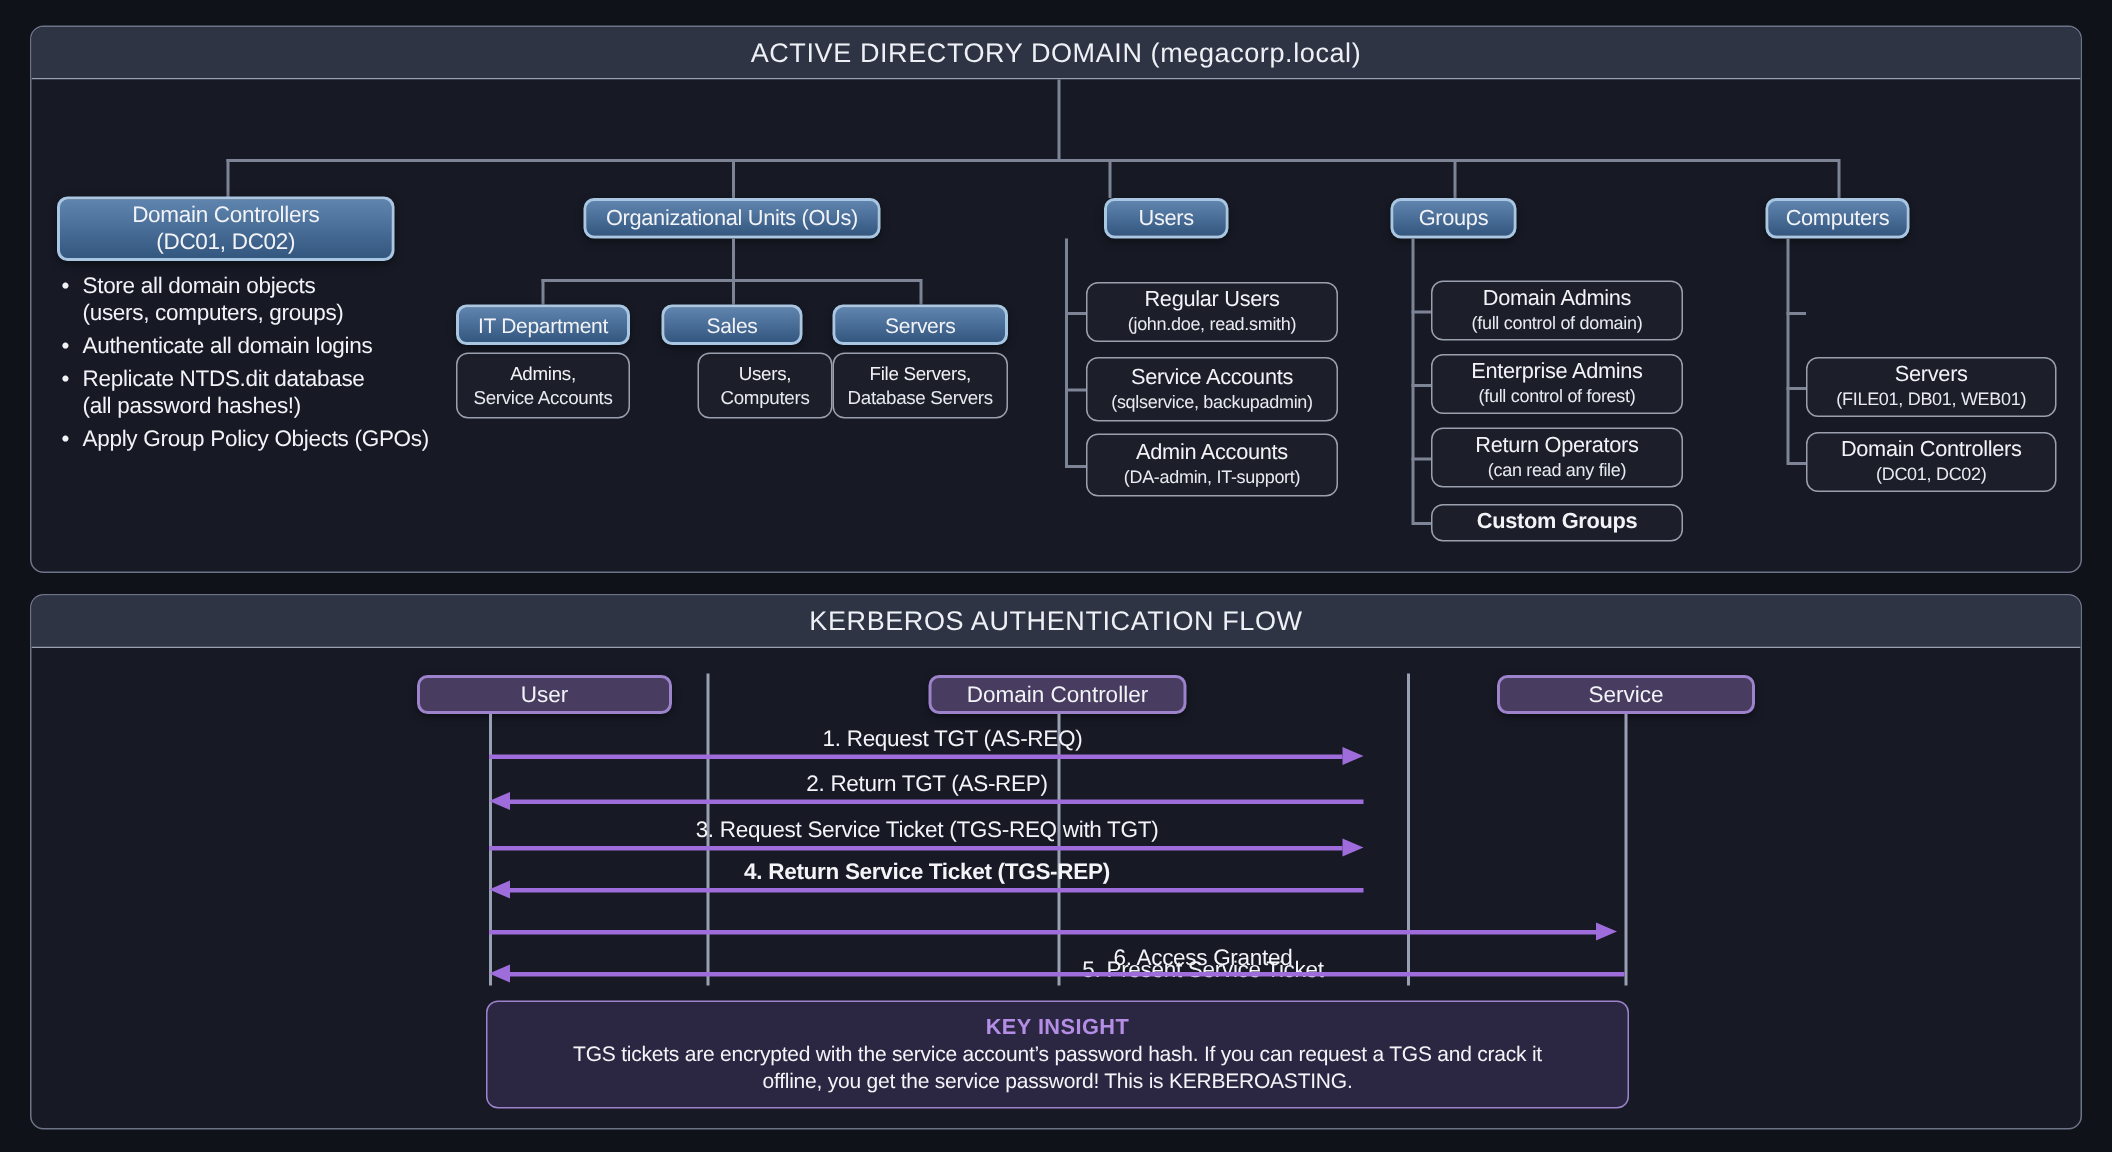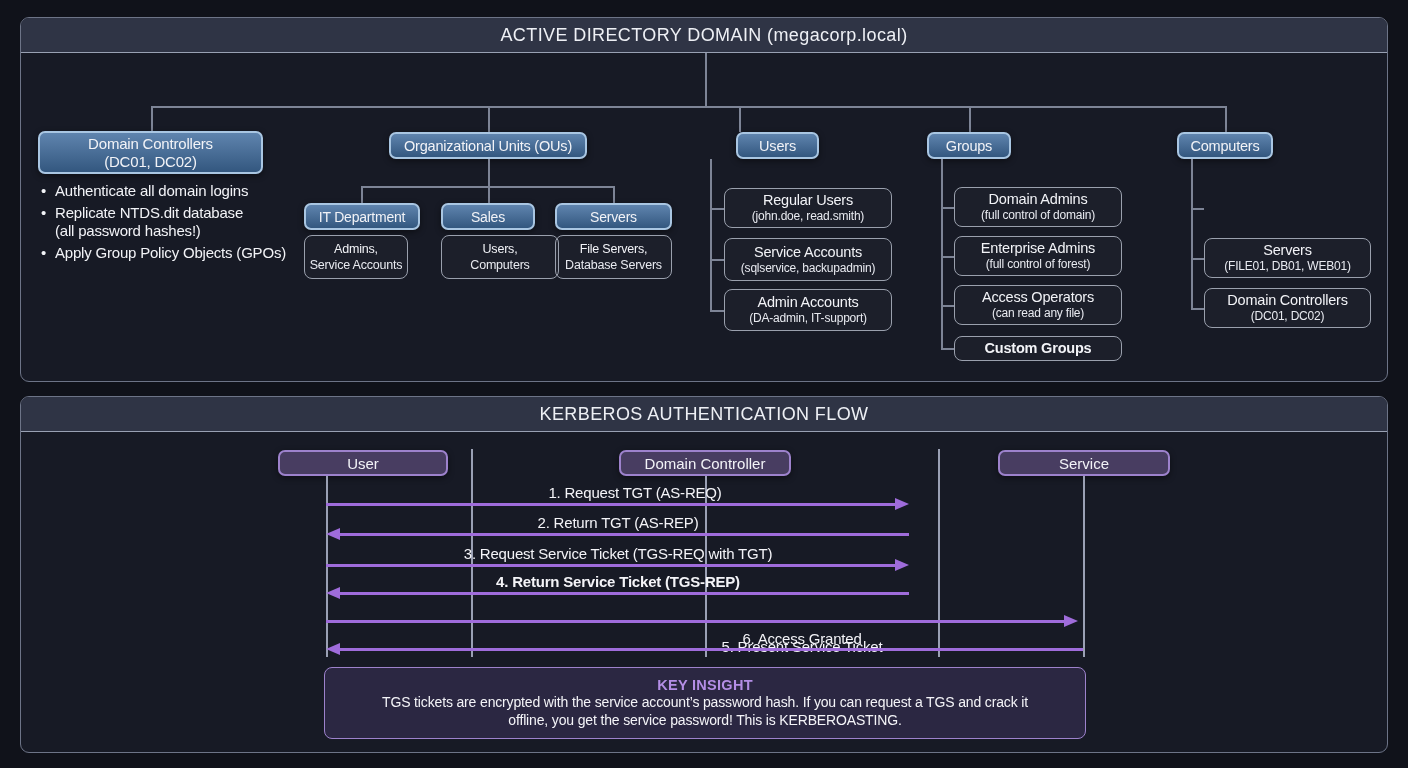--- a/index.html
+++ b/index.html
@@ -86,20 +86,24 @@
     </div>
     <div class="blue-box" style="left:906px;top:114px;width:84px;height:27px;">
       <div class="nl1">Groups</div>
     </div>
     <div class="blue-box" style="left:1156px;top:114px;width:96px;height:27px;">
       <div class="nl1">Computers</div>
     </div>
 
     <div class="bullets">
       <div class="bullet-item">
+        <div>Store all domain objects</div>
+        <div>(users, computers, groups)</div>
+      </div>
+      <div class="bullet-item">
         <div>Authenticate all domain logins</div>
       </div>
       <div class="bullet-item">
         <div>Replicate NTDS.dit database</div>
         <div>(all password hashes!)</div>
       </div>
       <div class="bullet-item">
         <div>Apply Group Policy Objects (GPOs)</div>
       </div>
     </div>
@@ -113,25 +117,25 @@
     <div class="blue-box" style="left:283px;top:185px;width:116px;height:27px;font-size:14px;">
       <div class="nl1">IT Department</div>
     </div>
     <div class="blue-box" style="left:420px;top:185px;width:94px;height:27px;font-size:14px;">
       <div class="nl1">Sales</div>
     </div>
     <div class="blue-box" style="left:534px;top:185px;width:117px;height:27px;font-size:14px;">
       <div class="nl1">Servers</div>
     </div>
 
-    <div class="gray-box small" style="left:283px;top:217px;width:104px;height:44px;">
+    <div class="gray-box small" style="left:283px;top:217px;width:116px;height:44px;">
       <div class="nl1">Admins,</div>
       <div class="nl2">Service Accounts</div>
     </div>
-    <div class="gray-box small" style="left:420px;top:217px;width:118px;height:44px;text-align:right;">
+    <div class="gray-box small" style="left:444px;top:217px;width:90px;height:44px;text-align:right;">
       <div class="nl1">Users,</div>
       <div class="nl2">Computers</div>
     </div>
     <div class="gray-box small" style="left:534px;top:217px;width:117px;height:44px;">
       <div class="nl1">File Servers,</div>
       <div class="nl2">Database Servers</div>
     </div>
 
     <div class="vline" style="left:689px;top:141px;height:151px;"></div>
     <div class="hline" style="left:689px;top:190px;width:14px;"></div>
@@ -159,21 +163,21 @@
 
     <div class="gray-box" style="left:933px;top:169px;width:168px;height:40px;">
       <div class="nl1">Domain Admins</div>
       <div class="nl2">(full control of domain)</div>
     </div>
     <div class="gray-box" style="left:933px;top:218px;width:168px;height:40px;">
       <div class="nl1">Enterprise Admins</div>
       <div class="nl2">(full control of forest)</div>
     </div>
     <div class="gray-box" style="left:933px;top:267px;width:168px;height:40px;">
-      <div class="nl1">Access Operators</div>
+      <div class="nl1">Return Operators</div>
       <div class="nl2">(can read any file)</div>
     </div>
     <div class="gray-box" style="left:933px;top:318px;width:168px;height:25px;font-weight:bold;">
       <div class="nl1">Custom Groups</div>
     </div>
 
     <div class="vline" style="left:1170px;top:141px;height:149px;"></div>
     <div class="hline" style="left:1170px;top:190px;width:13px;"></div>
     <div class="hline" style="left:1170px;top:240px;width:13px;"></div>
     <div class="hline" style="left:1170px;top:290px;width:13px;"></div>

